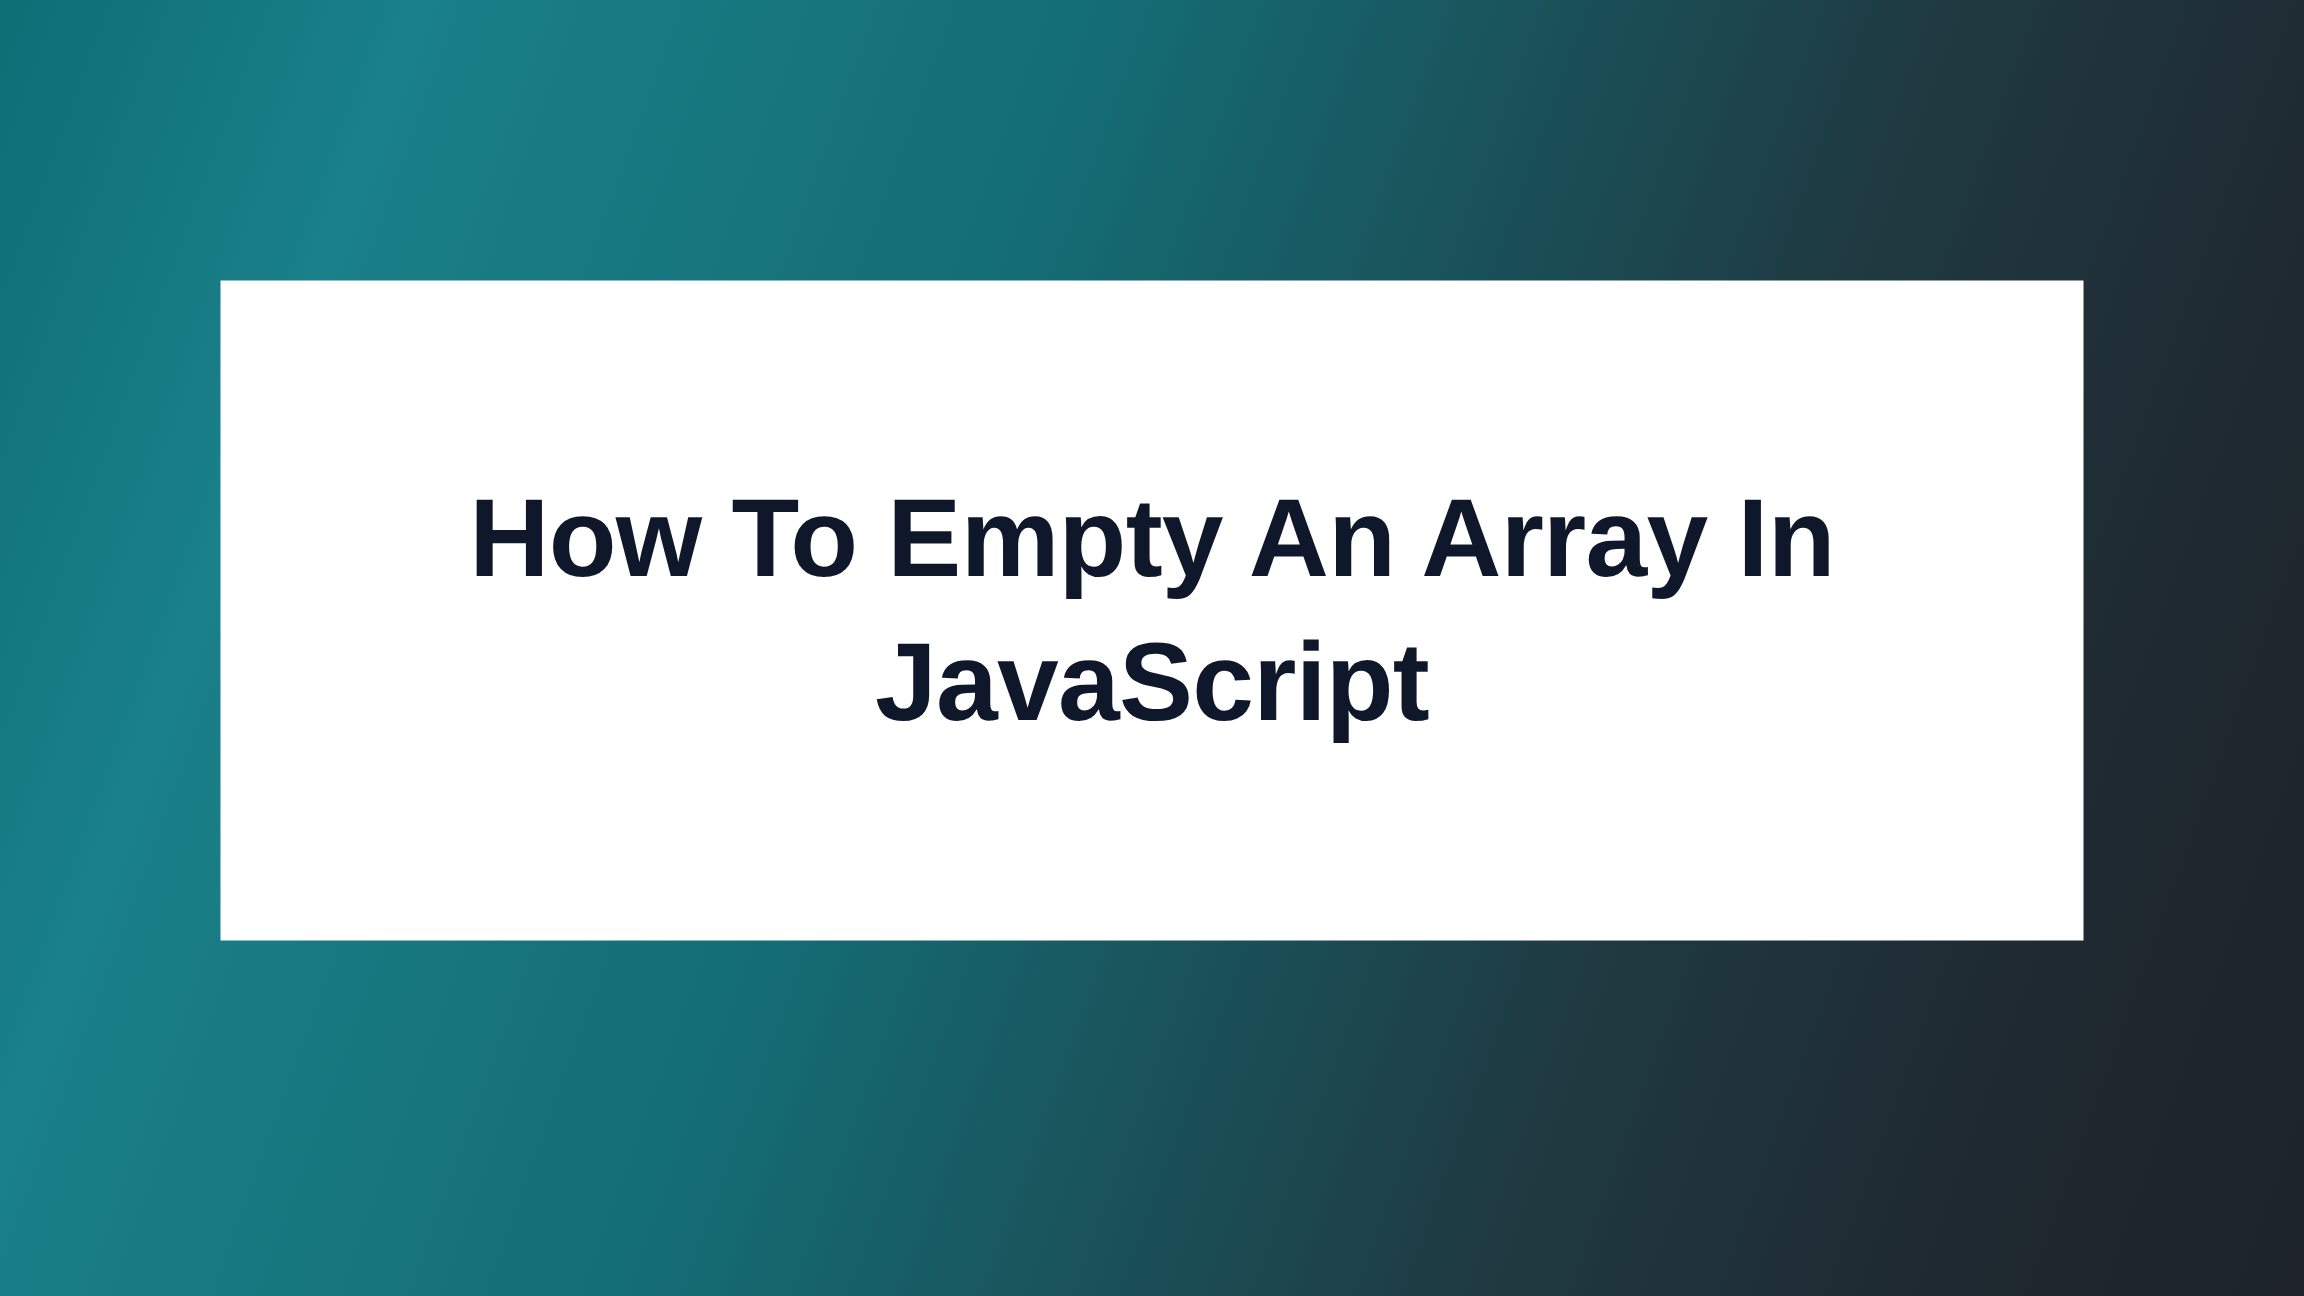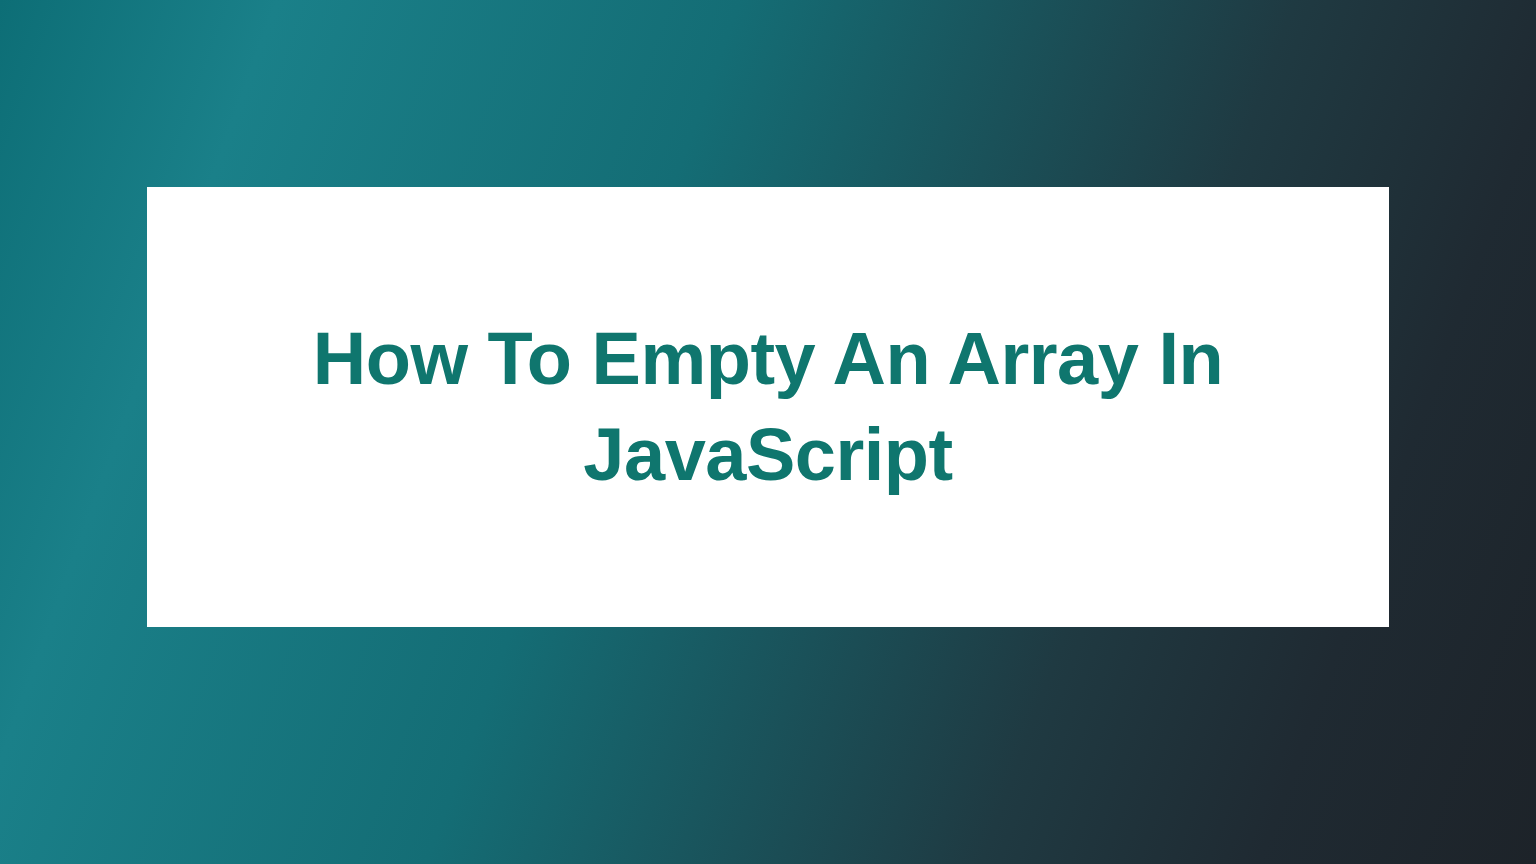--- a/index.html
+++ b/index.html
@@ -24,21 +24,21 @@
       align-items: center;
       justify-content: center;
       margin-top: -50px;
     }
     .title {
       font-family: "Arial Black", "Helvetica Neue", Helvetica, Arial, sans-serif;
       font-weight: 900;
       font-size: 74px;
       line-height: 1.3;
       text-align: center;
-      color: #0f766e;
+      color: #0f172a;
       letter-spacing: -0.5px;
     }
   </style>
 </head>
 <body>
 
 <div class="card">
   <h1 class="title">How To Empty An Array In JavaScript</h1>
 </div>
 

